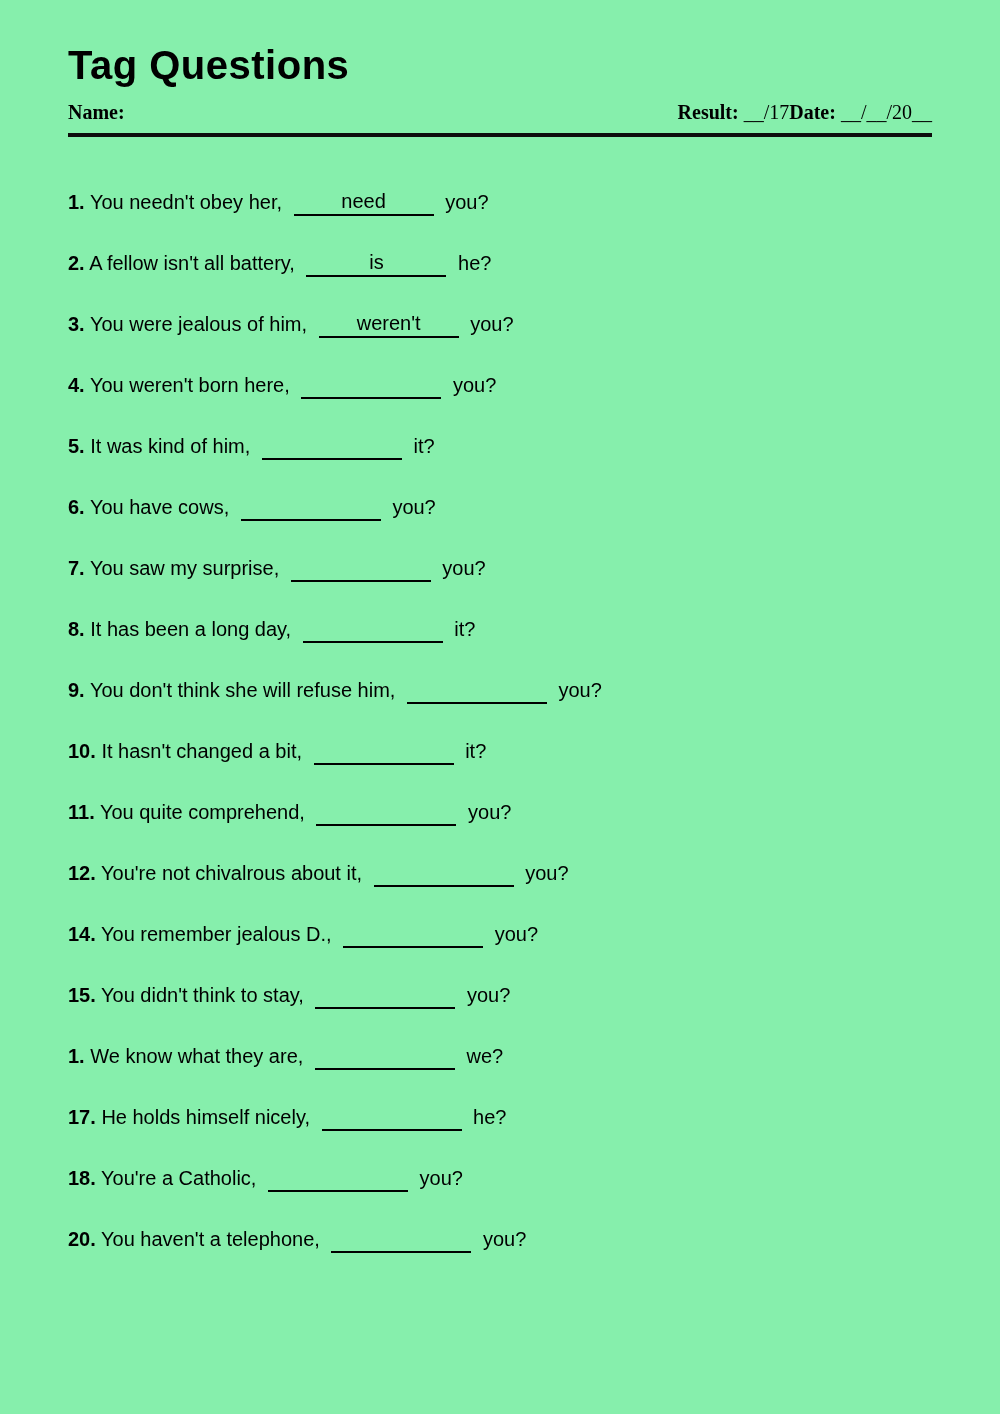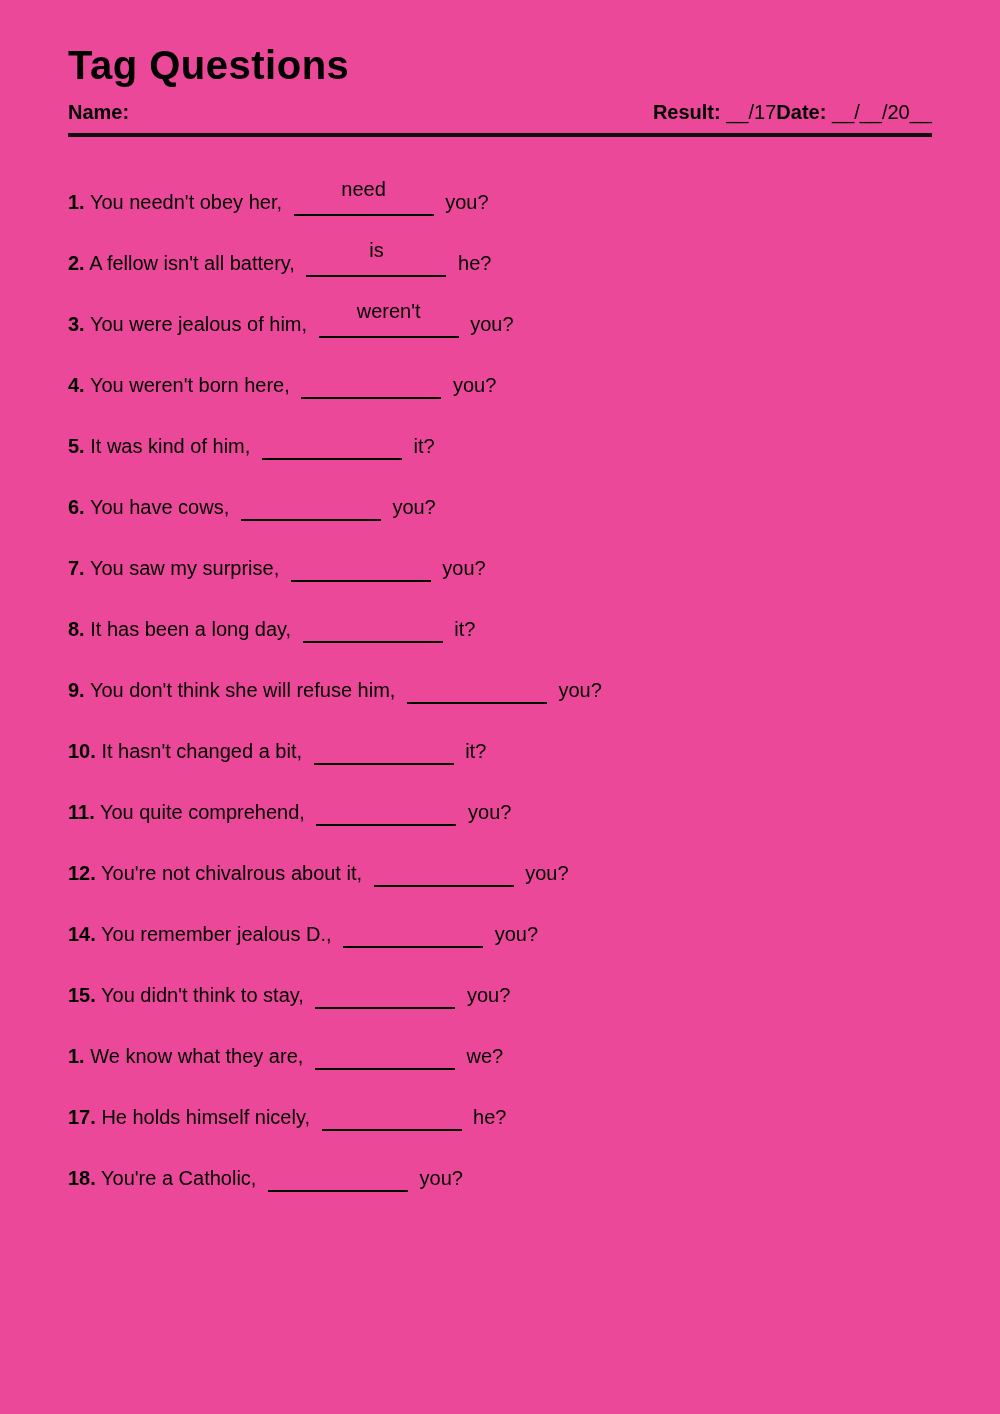--- a/index.html
+++ b/index.html
@@ -7,39 +7,40 @@
     background: #ffffff;
     font-family: "Liberation Sans", "DejaVu Sans", sans-serif;
     color: #000000;
     -webkit-font-smoothing: antialiased;
   }
   .page {
     position: relative;
     width: 1000px;
     height: 1414px;
     box-sizing: border-box;
-    background: #ec4899;
+    background: #86efac;
     padding: 42px 68px 12px 68px;
     overflow: hidden;
   }
   .title {
     font-size: 40px;
     font-weight: 700;
     line-height: 46px;
     margin: 0 0 12px 0;
     letter-spacing: 0.5px;
   }
   .meta-row {
     display: flex;
     justify-content: space-between;
     align-items: baseline;
     font-size: 20px;
     line-height: 24px;
     padding-bottom: 9px;
     border-bottom: 4px solid #0d0d0d;
+    font-family: Liberation Serif, serif;
   }
   .meta-left { font-weight: 700; }
   .meta-right { display: flex; }
   .meta-pair { white-space: nowrap; }
   .meta-label { font-weight: 700; }
   .meta-value { font-weight: 400; }
   .questions { margin-top: 53px; }
   .question {
     font-size: 20px;
     line-height: 24px;
@@ -53,21 +54,21 @@
     width: 140px;
     height: 20px;
     margin: 0 6px;
     border-bottom: 2px solid #000000;
     vertical-align: -7px;
   }
   .blank .answer {
     position: absolute;
     left: 0;
     right: 0;
-    bottom: 15px;
+    bottom: 3px;
     line-height: 20px;
     text-align: center;
     font-size: 20px;
   }
 </style>
 </head>
 <body>
 
 <div class="page">
 
@@ -217,15 +218,23 @@
       <span class="q-tail">he?</span>
     </div>
       <div class="question">
       <span class="q-num">18.</span>
       <span class="q-text"> You're a Catholic,</span>
       <span class="blank">
         <span class="answer"></span>
       </span>
       <span class="q-tail">you?</span>
     </div>
+      <div class="question">
+      <span class="q-num">20.</span>
+      <span class="q-text"> You haven't a telephone,</span>
+      <span class="blank">
+        <span class="answer"></span>
+      </span>
+      <span class="q-tail">you?</span>
+    </div>
     </div>
 
 </div>
 
 </body></html>

